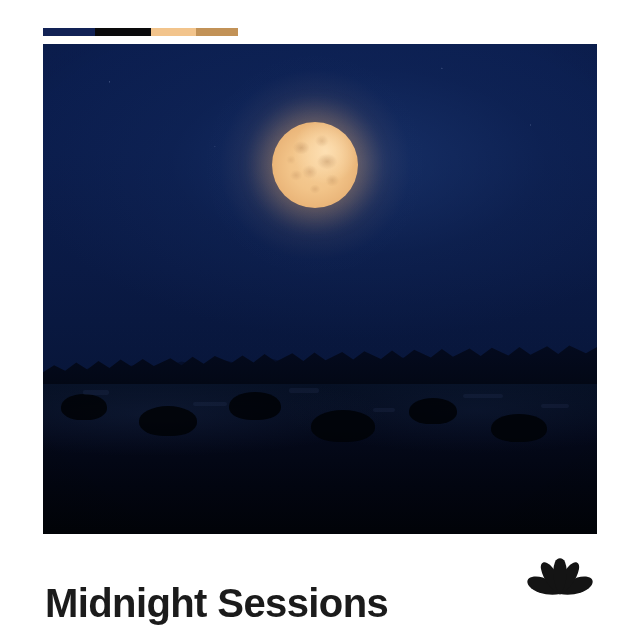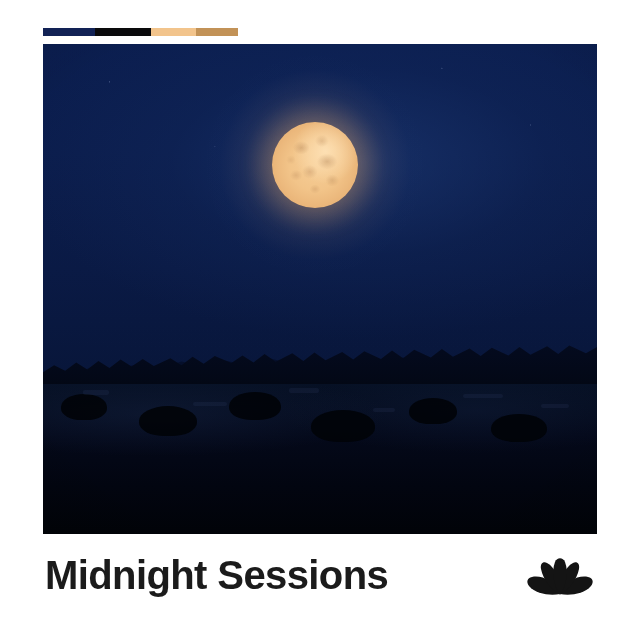--- a/index.html
+++ b/index.html
@@ -222,21 +222,21 @@
     inset: 0;
     pointer-events: none;
     background: radial-gradient(120% 100% at 50% 44%,
         rgba(0,0,0,0) 52%, rgba(0,0,0,0.16) 78%, rgba(0,0,0,0.32) 100%);
   }
 
   
   .album-title {
     position: absolute;
     left: 45px;
-    top: 551px;
+    top: 579px;
     font-size: 40px;
     font-weight: 700;
     letter-spacing: -0.6px;
     color: #1b1b1b;
     line-height: 48px;
     white-space: nowrap;
   }
   .logo {
     position: absolute;
     left: 524px;

